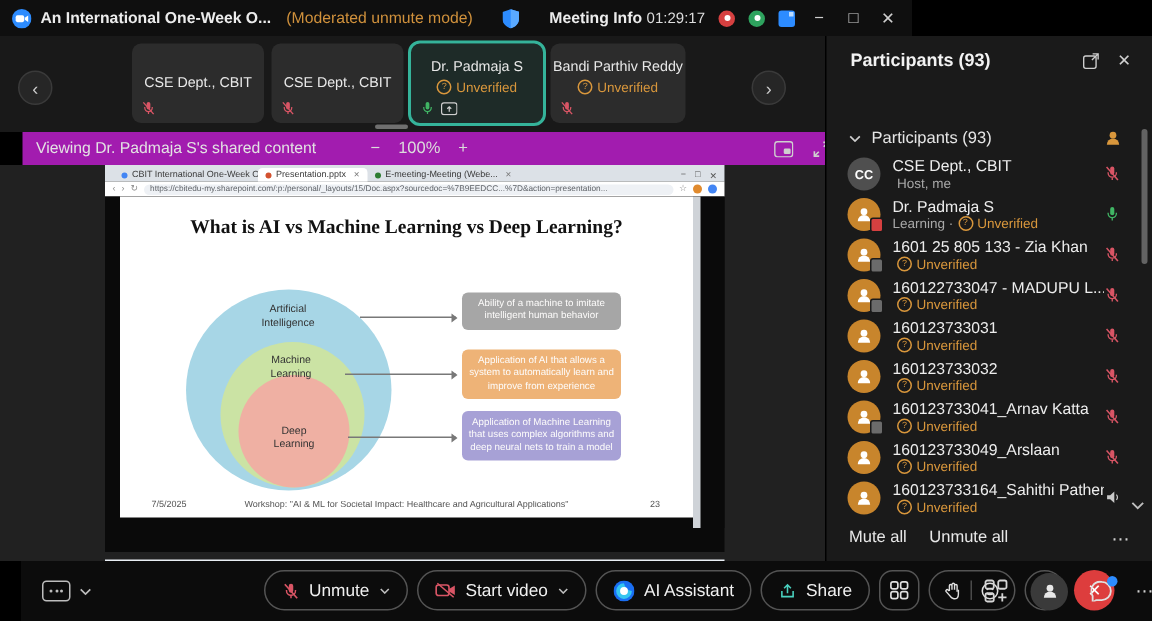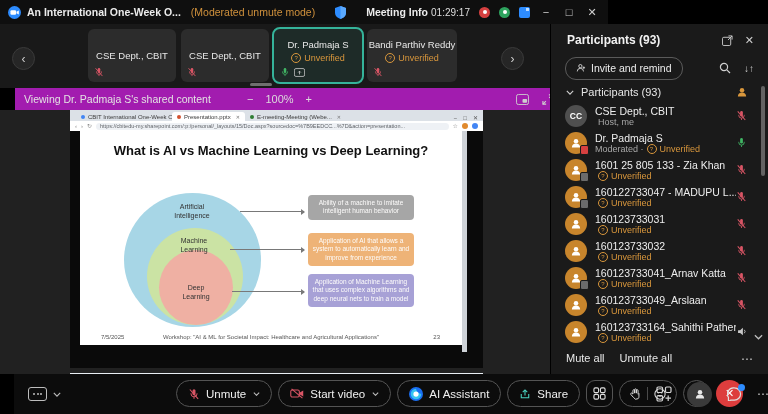--- a/index.html
+++ b/index.html
@@ -52,21 +52,21 @@
   .urlbar{position:absolute;left:0;top:11px;width:413px;height:10px;background:#ffffff;display:flex;align-items:center;gap:4px;padding:0 5px;box-sizing:border-box;}
   .urlbar .nav{font-size:6px;color:#8a8a8a;line-height:1;}
   .url-pill{flex:1;height:7px;background:#eef1f5;border-radius:4px;display:flex;align-items:center;padding:0 4px;overflow:hidden;}
   .url-pill span{font-size:5.5px;color:#5f6368;white-space:nowrap;}
   .u-av{width:6px;height:6px;border-radius:50%;background:#e08a2e;}
   .u-dot{width:6px;height:6px;border-radius:50%;background:#4285f4;}
   .bcontent{position:absolute;left:0;top:21px;width:413px;height:221px;background:#0a0a0a;}
   .bscroll{position:absolute;right:16px;top:0;width:5px;height:221px;background:#cfd3d8;}
   
   .slide{position:absolute;left:10px;top:0;width:382px;height:214px;background:#ffffff;overflow:hidden;}
-  .slide-title{position:absolute;left:0;right:0;top:12px;text-align:center;font-family:Liberation Sans, sans-serif;font-weight:bold;font-size:13px;color:#111;}
+  .slide-title{position:absolute;left:0;right:0;top:12px;text-align:center;font-family:Liberation Serif, serif;font-weight:bold;font-size:13px;color:#111;}
   .ring{position:absolute;border-radius:50%;}
   .ring.blue{left:44px;top:62px;width:137px;height:134px;background:#a7d6e6;}
   .ring.green{left:67px;top:97px;width:96px;height:97px;background:#cbe3a4;}
   .ring.pink{left:79px;top:119px;width:74px;height:75px;background:#efb0a3;}
   .rlabel{position:absolute;width:84px;text-align:center;font-size:7px;line-height:1.25;color:#333;}
   .rlabel.ai{left:70px;top:72px;}
   .rlabel.ml{left:72px;top:106px;}
   .rlabel.dl{left:74px;top:153px;}
   .arrow{position:absolute;height:1px;background:#787878;}
   .arrow::after{content:"";position:absolute;right:-1px;top:-2.5px;border-left:4px solid #787878;border-top:3px solid transparent;border-bottom:3px solid transparent;}
@@ -378,37 +378,20 @@
       <span class="pn-title">Participants (93)</span>
       <div class="pn-hicons">
         <svg width="11" height="11" viewBox="0 0 12 12">
             <rect x="0.5" y="2.5" width="9" height="9" rx="1.5" fill="none" stroke="#cfcfcf"></rect>
             <path d="M7 1h4v4M11 1L6.5 5.5" stroke="#cfcfcf" fill="none"></path>
           </svg>
         <span class="pn-close">✕</span>
       </div>
     </div>
 
-    <div class="invite-row">
-      <div class="invite-btn">
-        <svg width="10" height="10" viewBox="0 0 16 16">
-            <circle cx="7" cy="5" r="2.6" fill="none" stroke="#ececec" stroke-width="1.3"></circle>
-            <path d="M2 13.5a5 5 0 0 1 10 0" fill="none" stroke="#ececec" stroke-width="1.3"></path>
-            <path d="M12.5 5.5v4M10.5 7.5h4" stroke="#ececec" stroke-width="1.2"></path>
-          </svg>
-        <span>Invite and remind</span>
-      </div>
-      <div class="inv-icons">
-        <svg width="12" height="12" viewBox="0 0 12 12">
-            <circle cx="5" cy="5" r="3.6" fill="none" stroke="#cfcfcf" stroke-width="1.2"></circle>
-            <line x1="7.8" y1="7.8" x2="11" y2="11" stroke="#cfcfcf" stroke-width="1.2"></line>
-          </svg>
-        <span style="font-size:10px;color:#cfcfcf;">↓↑</span>
-      </div>
-    </div>
 
     <div class="sec-row">
       <svg width="8" height="5" viewBox="0 0 10 6">
           <path d="M1 1l4 4 4-4" fill="none" stroke="#cfcfcf" stroke-width="1.4"></path>
         </svg>
       <span>Participants (93)</span>
       <svg class="sec-person" width="12" height="12" viewBox="0 0 16 16">
           <circle cx="8" cy="5.5" r="3" fill="#d9973c"></circle>
           <path d="M2.5 14a5.5 5.5 0 0 1 11 0z" fill="#d9973c"></path>
         </svg>
@@ -444,21 +427,21 @@
       <svg width="12" height="12" viewBox="0 0 16 16">
               <circle cx="8" cy="5.5" r="3" fill="#fff"></circle>
               <path d="M2.5 14a5.5 5.5 0 0 1 11 0z" fill="#fff"></path>
             </svg>
 
       <span class="av-badge"></span>
     </div>
     <div class="p-text">
       <div class="p-name">Dr. Padmaja S</div>
       <div class="p-sub">
-        <span class="p-role">Moderated · </span>
+        <span class="p-role">Learning · </span>
         <span class="p-unv">
                 <span class="qi">?</span>
                 <span class="unv-label">Unverified</span>
               </span>
         <span class="p-plain"></span>
       </div>
     </div>
     <span class="p-mic">
   <svg width="11" height="11" viewBox="0 0 16 16">
               <path d="M8 1.5a2 2 0 0 1 2 2v4a2 2 0 0 1-4 0v-4a2 2 0 0 1 2-2z" fill="#40b564"></path>

